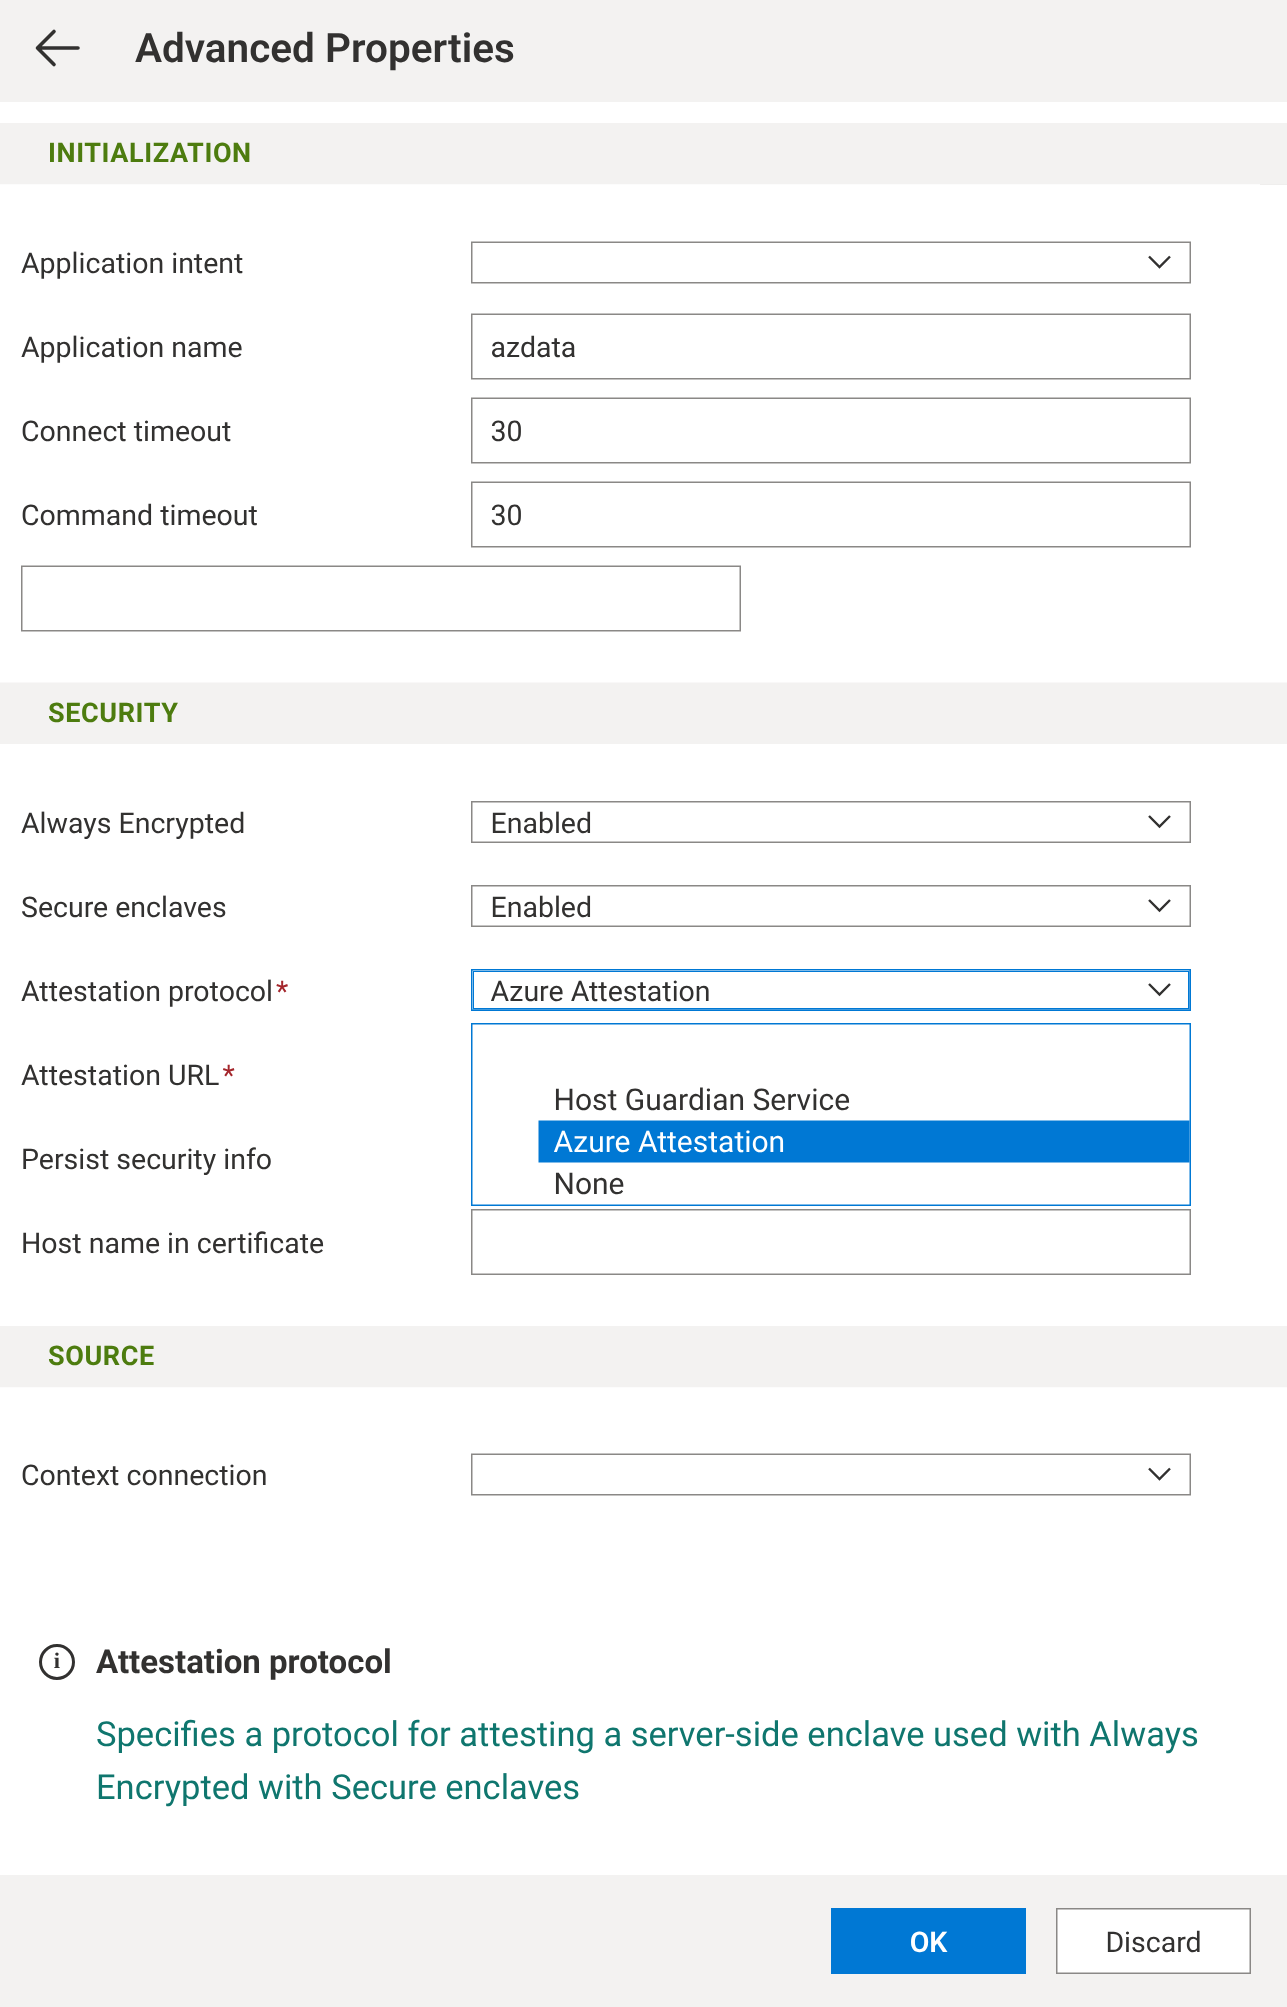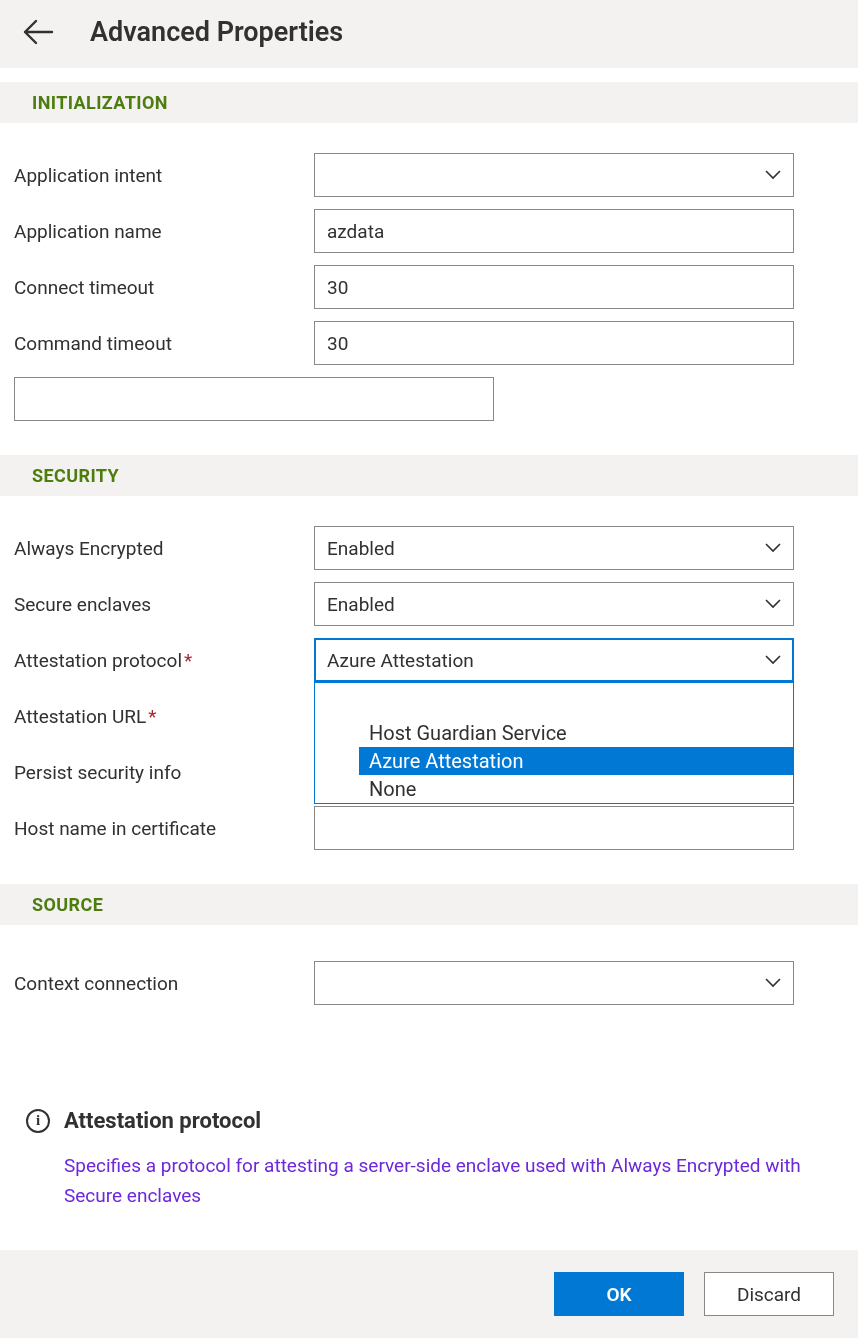--- a/index.html
+++ b/index.html
@@ -81,21 +81,21 @@
     border: 1px solid #8a8886;
     font-size: 19px;
     font-family: inherit;
     color: #323130;
     padding: 0 12px;
     background: #fff;
   }
   .select {
     position: relative;
     width: 100%;
-    height: 44px;
+    height: 28px;
     border: 1px solid #8a8886;
     background: #fff;
     display: flex;
     align-items: center;
     padding: 0 40px 0 12px;
     font-size: 19px;
     color: #323130;
     cursor: pointer;
   }
   .select.focused { border: 1px solid #0078d4; box-shadow: inset 0 0 0 1px #0078d4; }
@@ -153,22 +153,22 @@
     font-weight: 600;
     font-family: Georgia, serif;
   }
   .info-title {
     font-size: 22px;
     font-weight: 700;
   }
   .info-desc {
     margin-top: 18px;
     margin-left: 38px;
-    font-size: 19px;
-    color: #6d28d9;
+    font-size: 23px;
+    color: #0f766e;
     line-height: 1.55;
     max-width: 760px;
   }
   .footer {
     background: #f3f2f1;
     padding: 22px 24px;
     display: flex;
     justify-content: flex-end;
     gap: 20px;
   }

